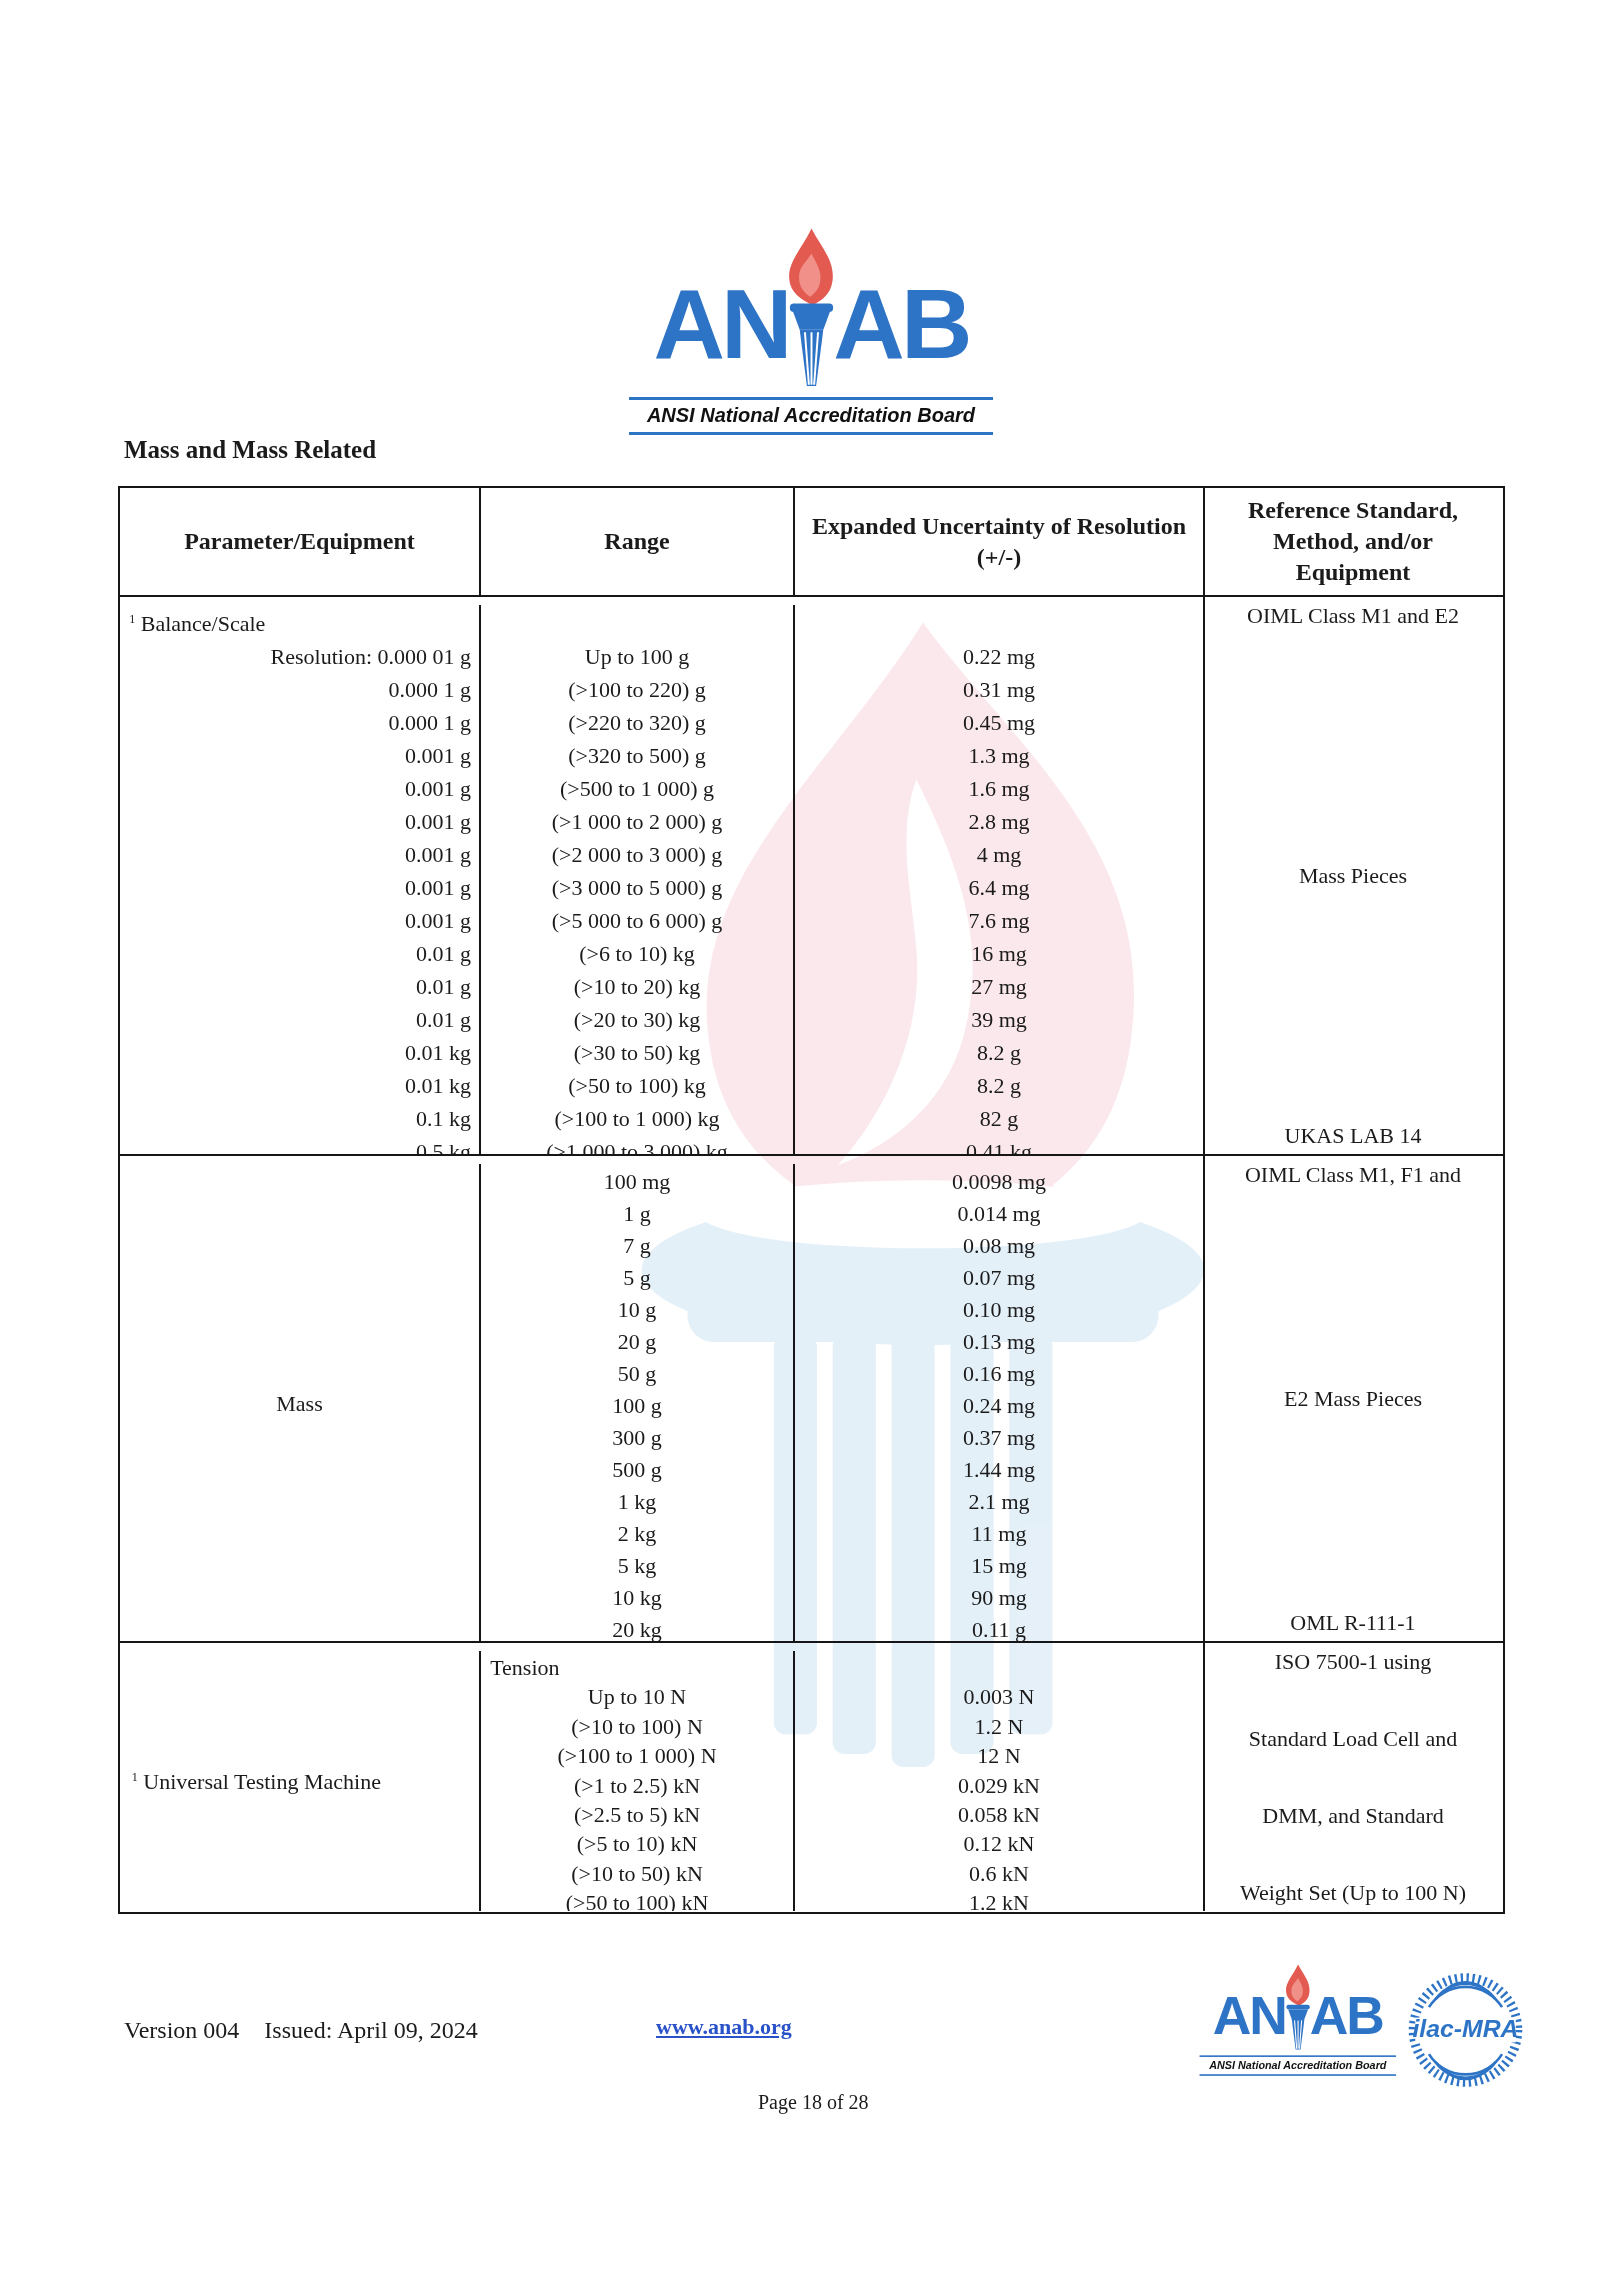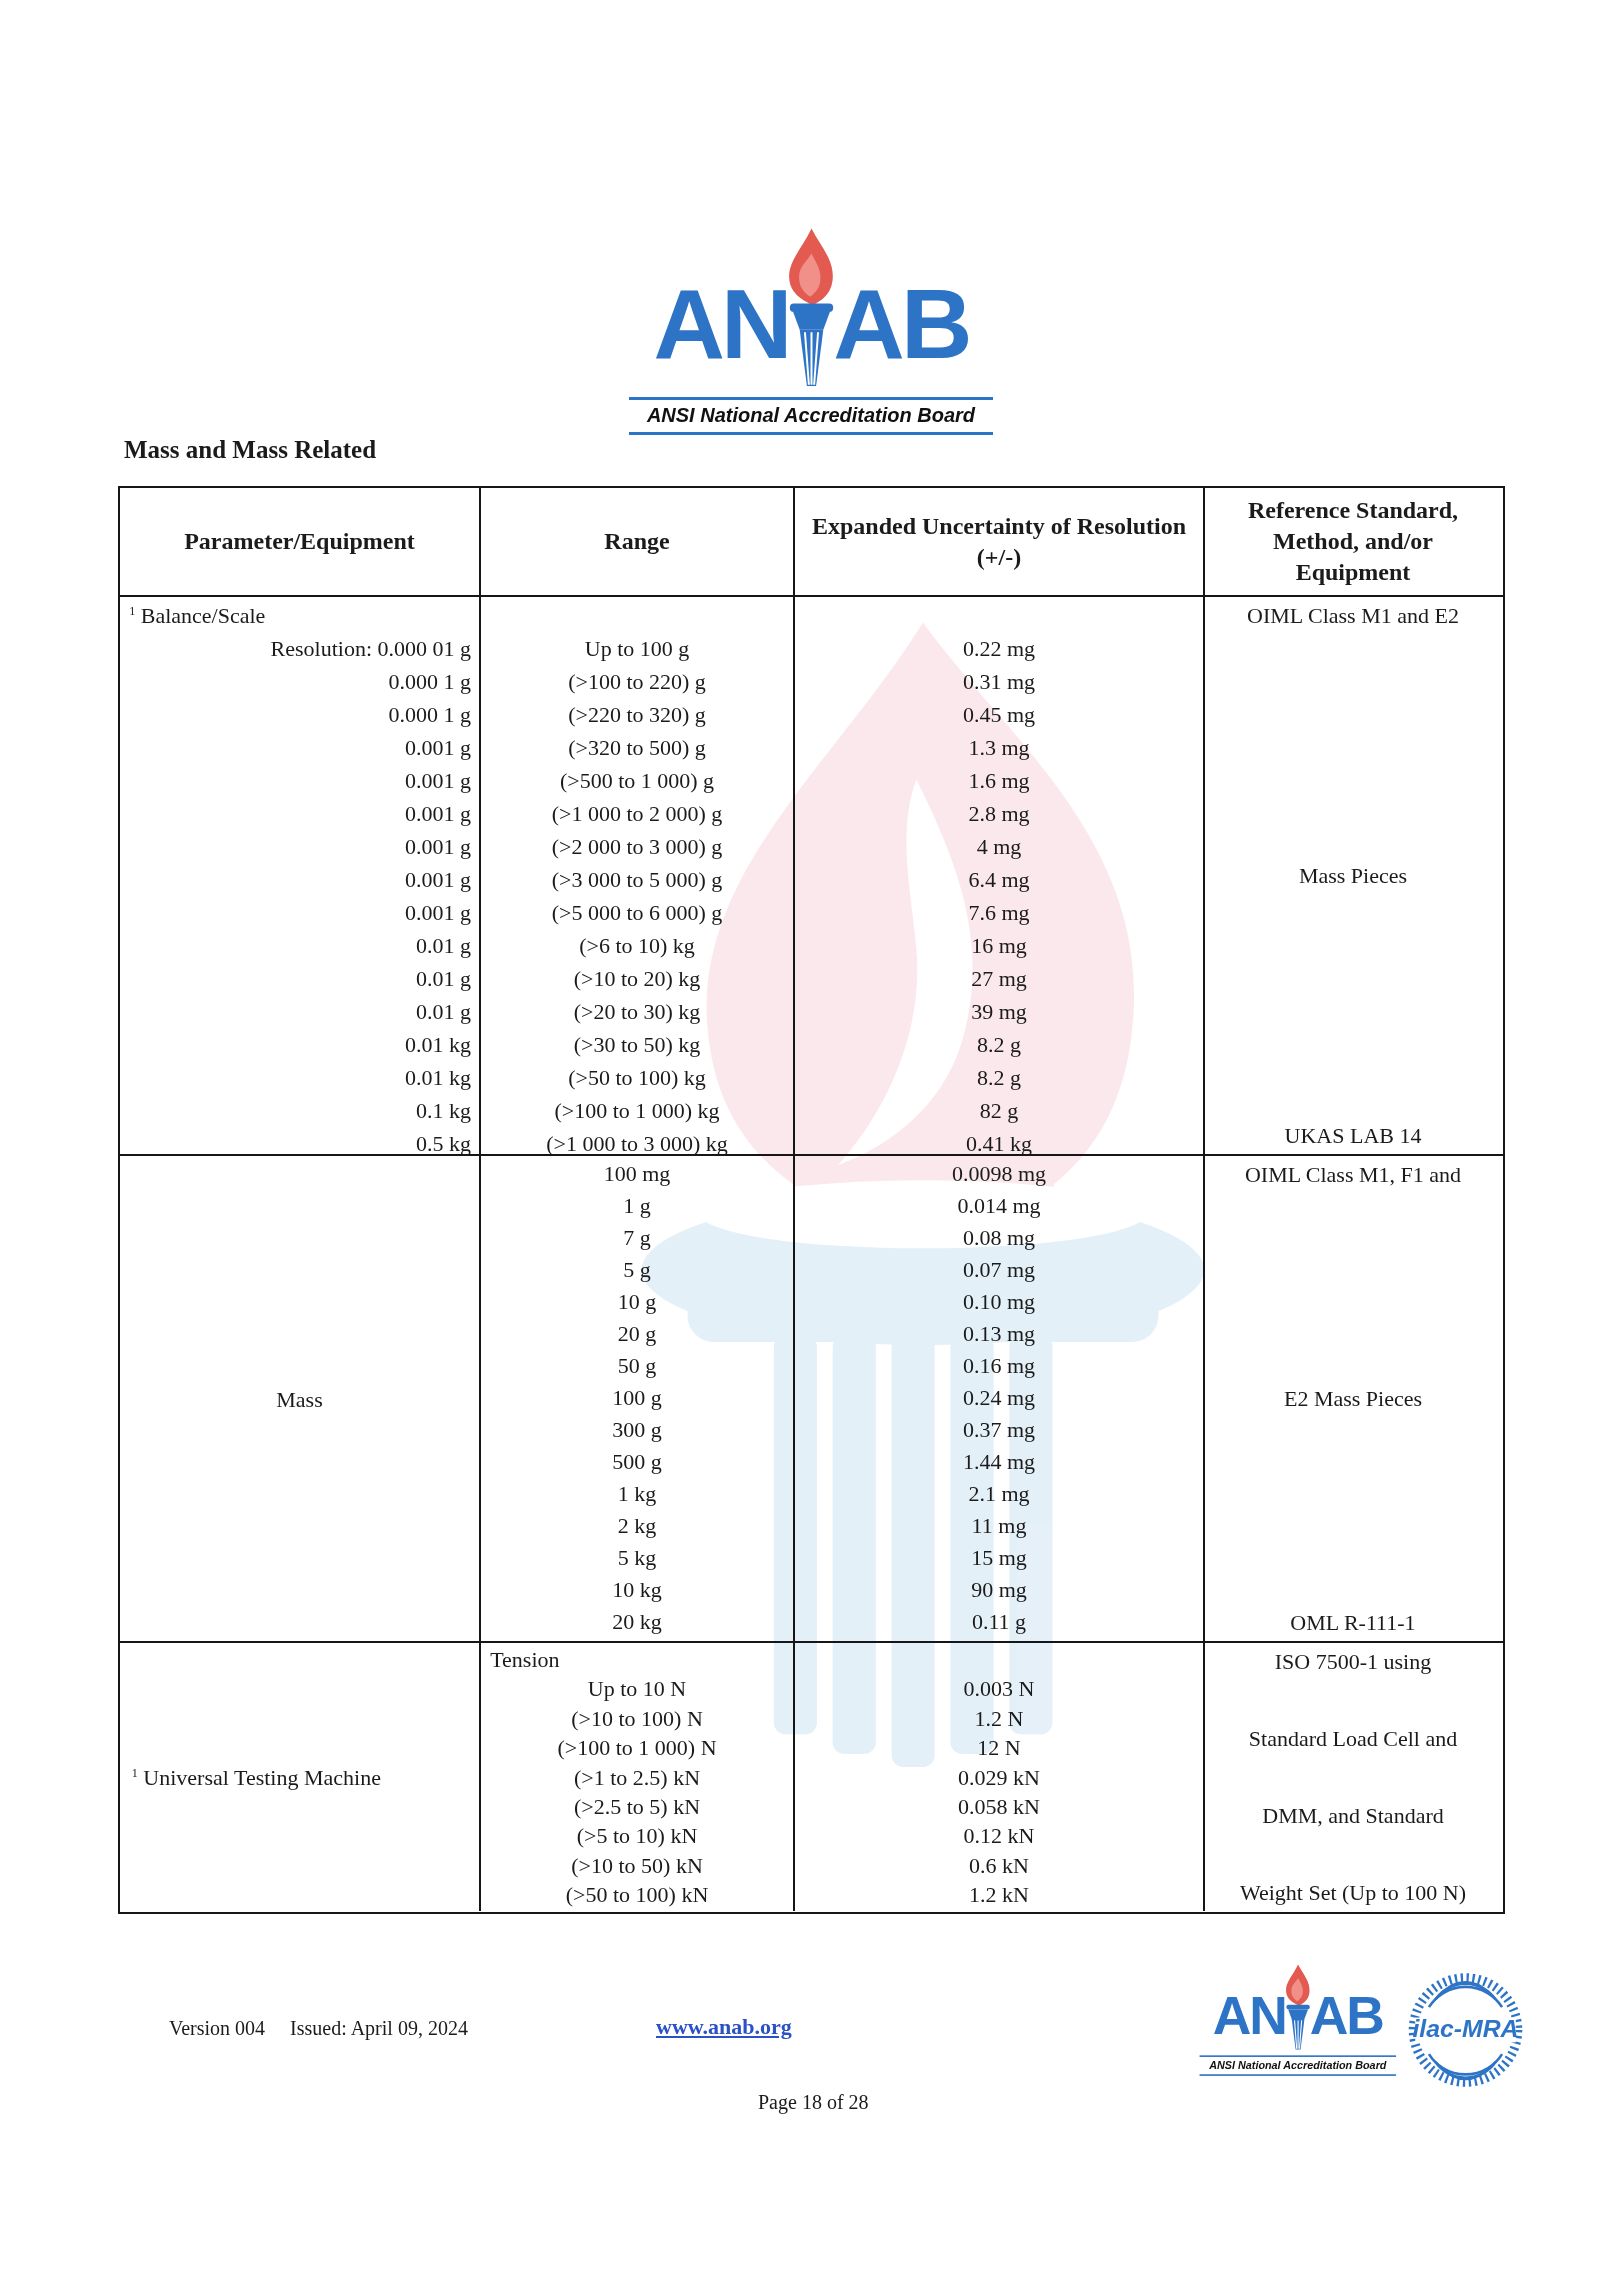--- a/index.html
+++ b/index.html
@@ -40,31 +40,31 @@
   .cell{box-sizing:border-box;border-left:2px solid #161616;overflow:hidden;}
   .cell:first-child{border-left:none;}
   .hcell{
     display:flex;align-items:center;justify-content:center;text-align:center;
     font-weight:700;font-size:24px;line-height:31px;padding:0 14.4px;
   }
   .line{font-size:22px;white-space:pre;}
   .sec0 .line{line-height:33px;}
   .sec1 .line{line-height:32px;}
   .sec2 .line{line-height:29.4px;}
-  .cell.pad{padding-top:2px;}
+  .cell.pad{padding-top:2px;margin-top:8px;}
   .line.left{text-align:left;padding-left:9.2px;}
   .line.right{text-align:right;padding-right:8px;}
   .line.center{text-align:center;}
   .center-cell{display:flex;align-items:center;justify-content:center;text-align:center;}
   .center-cell.lefttext{justify-content:flex-start;text-align:left;padding-left:11.8px;}
   .refcell{display:flex;flex-direction:column;align-items:center;justify-content:space-between;}
   .refcell .line{line-height:37px;text-align:center;white-space:nowrap;}
   sup{font-size:0.55em;vertical-align:super;line-height:0;}
   
-  .footer-version{position:absolute;left:124px;top:2017px;font-size:20px;z-index:2;margin-left:45px;}
+  .footer-version{position:absolute;left:124px;top:2017px;font-size:24px;z-index:2;}
   .footer-version span{margin-right:25px;}
   .footer-link{
     position:absolute;left:656px;top:2014px;font-size:22px;font-weight:700;
     color:#2a52c8;text-decoration:underline;z-index:2;
   }
   .footer-page{position:absolute;left:758px;top:2091px;font-size:20px;z-index:2;}
   .ilac-seal{position:absolute;left:1406px;top:1968px;width:119px;height:124px;z-index:2;}
 </style>
 </head>
 <body>

